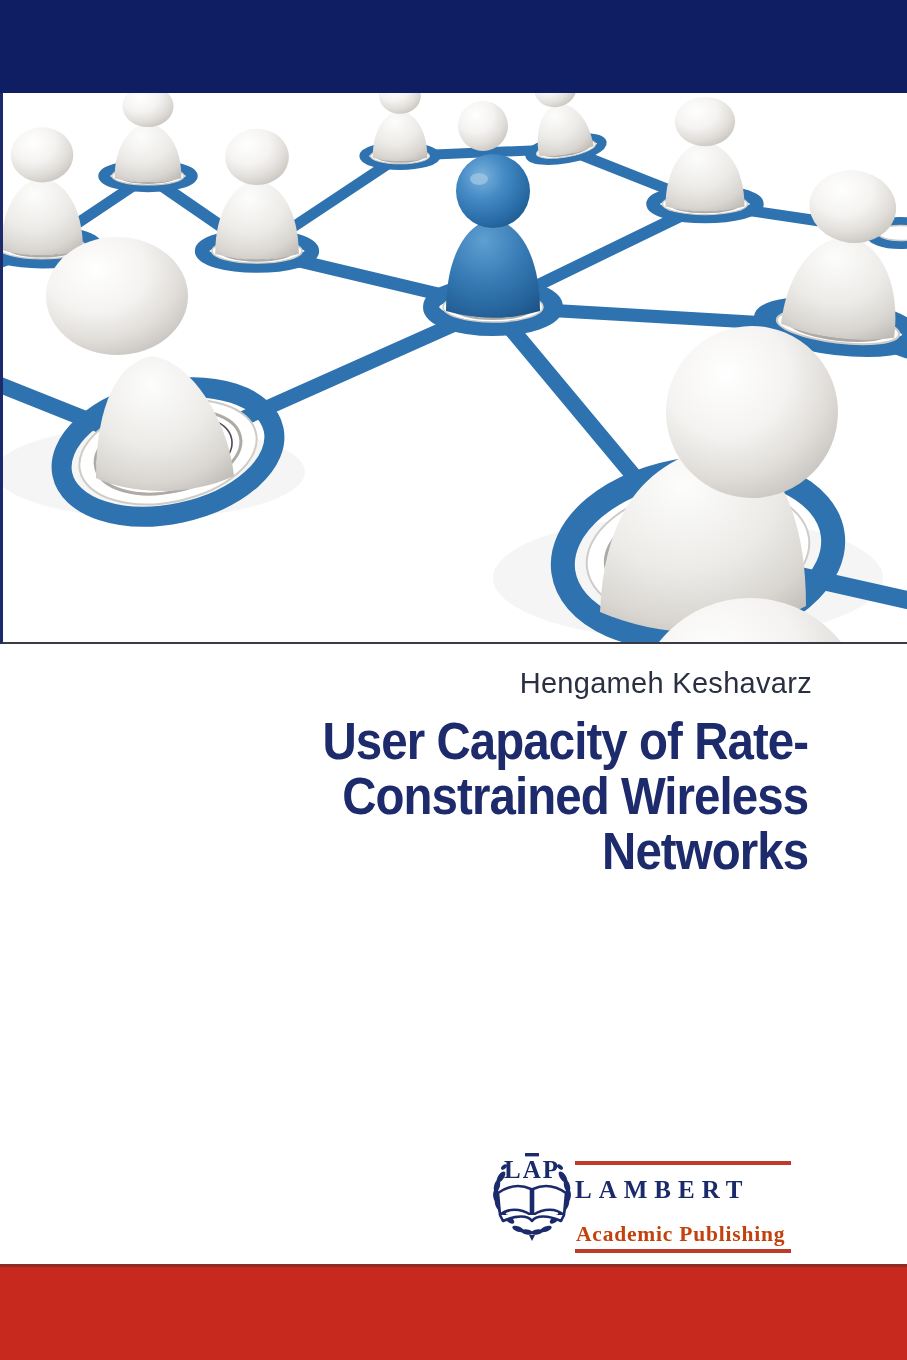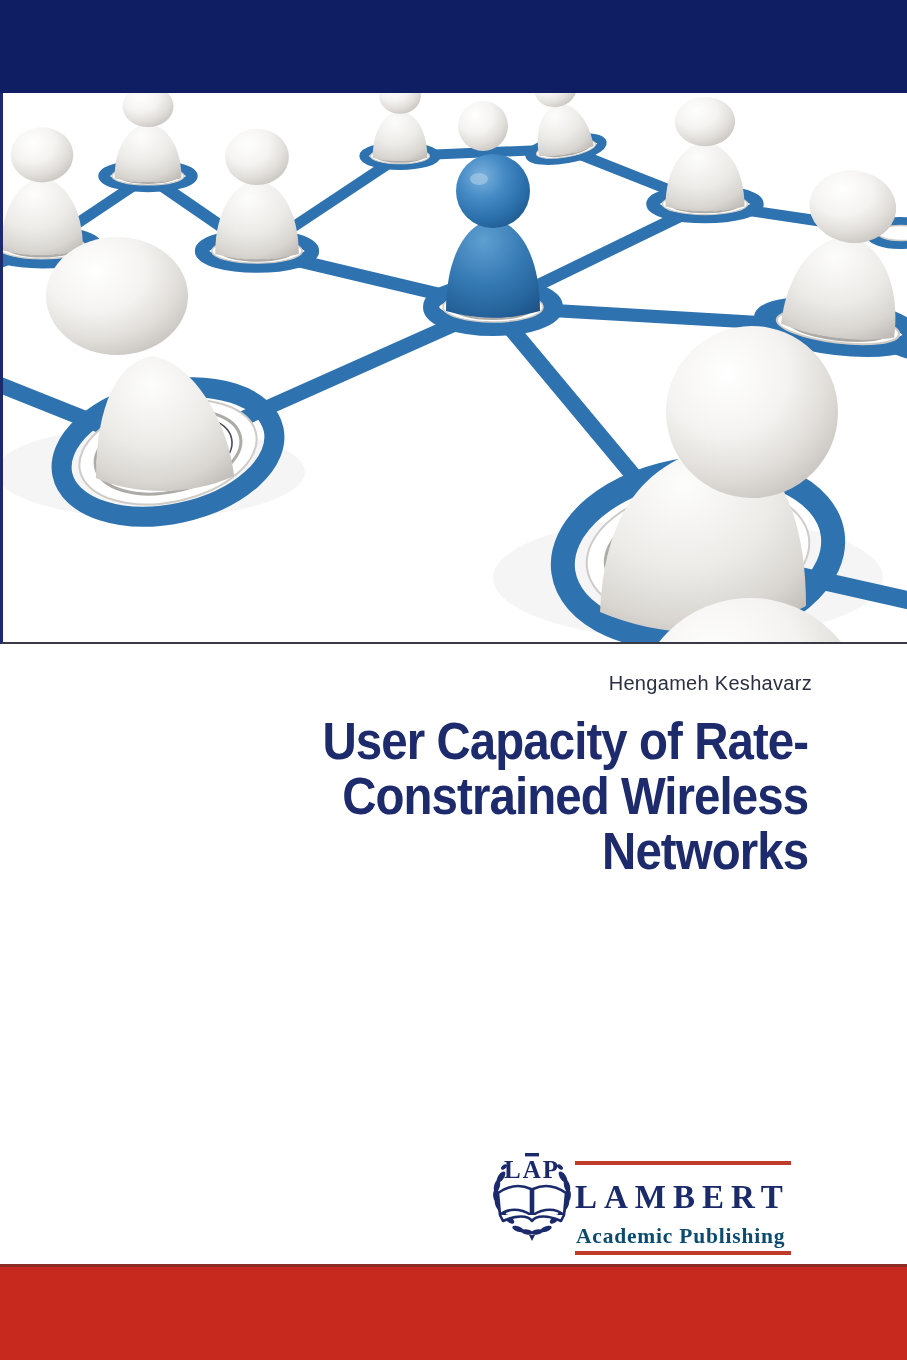--- a/index.html
+++ b/index.html
@@ -7,39 +7,39 @@
     position:relative;width:907px;height:1360px;background:#ffffff;
     overflow:hidden;font-family:"Liberation Sans",sans-serif;margin:0 auto;
   }
   .top-bar{position:absolute;left:0;top:0;width:907px;height:93px;background:#0f1e62;}
   .artwork{
     position:absolute;left:0;top:93px;width:907px;height:551px;background:#ffffff;
     border-left:3px solid #1c296b;border-bottom:2px solid #3a3a44;box-sizing:border-box;
   }
   .artwork svg{display:block;width:100%;height:100%;}
   .author{
-    position:absolute;right:95px;top:666px;font-size:20px;line-height:34px;
+    position:absolute;right:95px;top:666px;font-size:29px;line-height:34px;
     color:#2a3042;letter-spacing:.3px;
   }
   .title{
     position:absolute;right:99px;top:714px;text-align:right;color:#1d2a6b;
     font-weight:bold;font-size:51px;line-height:55px;letter-spacing:-1px;
     transform:scaleX(.93);transform-origin:100% 0;white-space:nowrap;
   }
   .logo{position:absolute;left:488px;top:1150px;width:320px;height:92px;}
   .emblem{position:absolute;left:0;top:1px;}
   .logo-text{position:absolute;left:87px;top:11px;width:222px;}
   .redline{height:4px;width:216px;background:#bf3a2b;}
   .lambert{
     font-family:"Liberation Serif",serif;font-weight:bold;color:#1b2a6b;
-    font-size:33px;line-height:35px;letter-spacing:7px;margin-top:15px;white-space:nowrap;
+    font-size:25px;line-height:35px;letter-spacing:7px;margin-top:7px;white-space:nowrap;
   }
   .acadpub{
-    font-family:"Liberation Serif",serif;font-weight:bold;color:#0c4a6e;
-    font-size:21.5px;line-height:23px;letter-spacing:.8px;margin:10px 0 3px 1px;white-space:nowrap;
+    font-family:"Liberation Serif",serif;font-weight:bold;color:#c2410c;
+    font-size:21.5px;line-height:23px;letter-spacing:.8px;margin:16px 0 3px 1px;white-space:nowrap;
   }
   .bottom-bar{
     position:absolute;left:0;top:1264px;width:907px;height:96px;background:#c8291e;
     border-top:3px solid #8d2b25;box-sizing:border-box;
   }
 </style>
 </head>
 <body>
 
 <div class="page">

